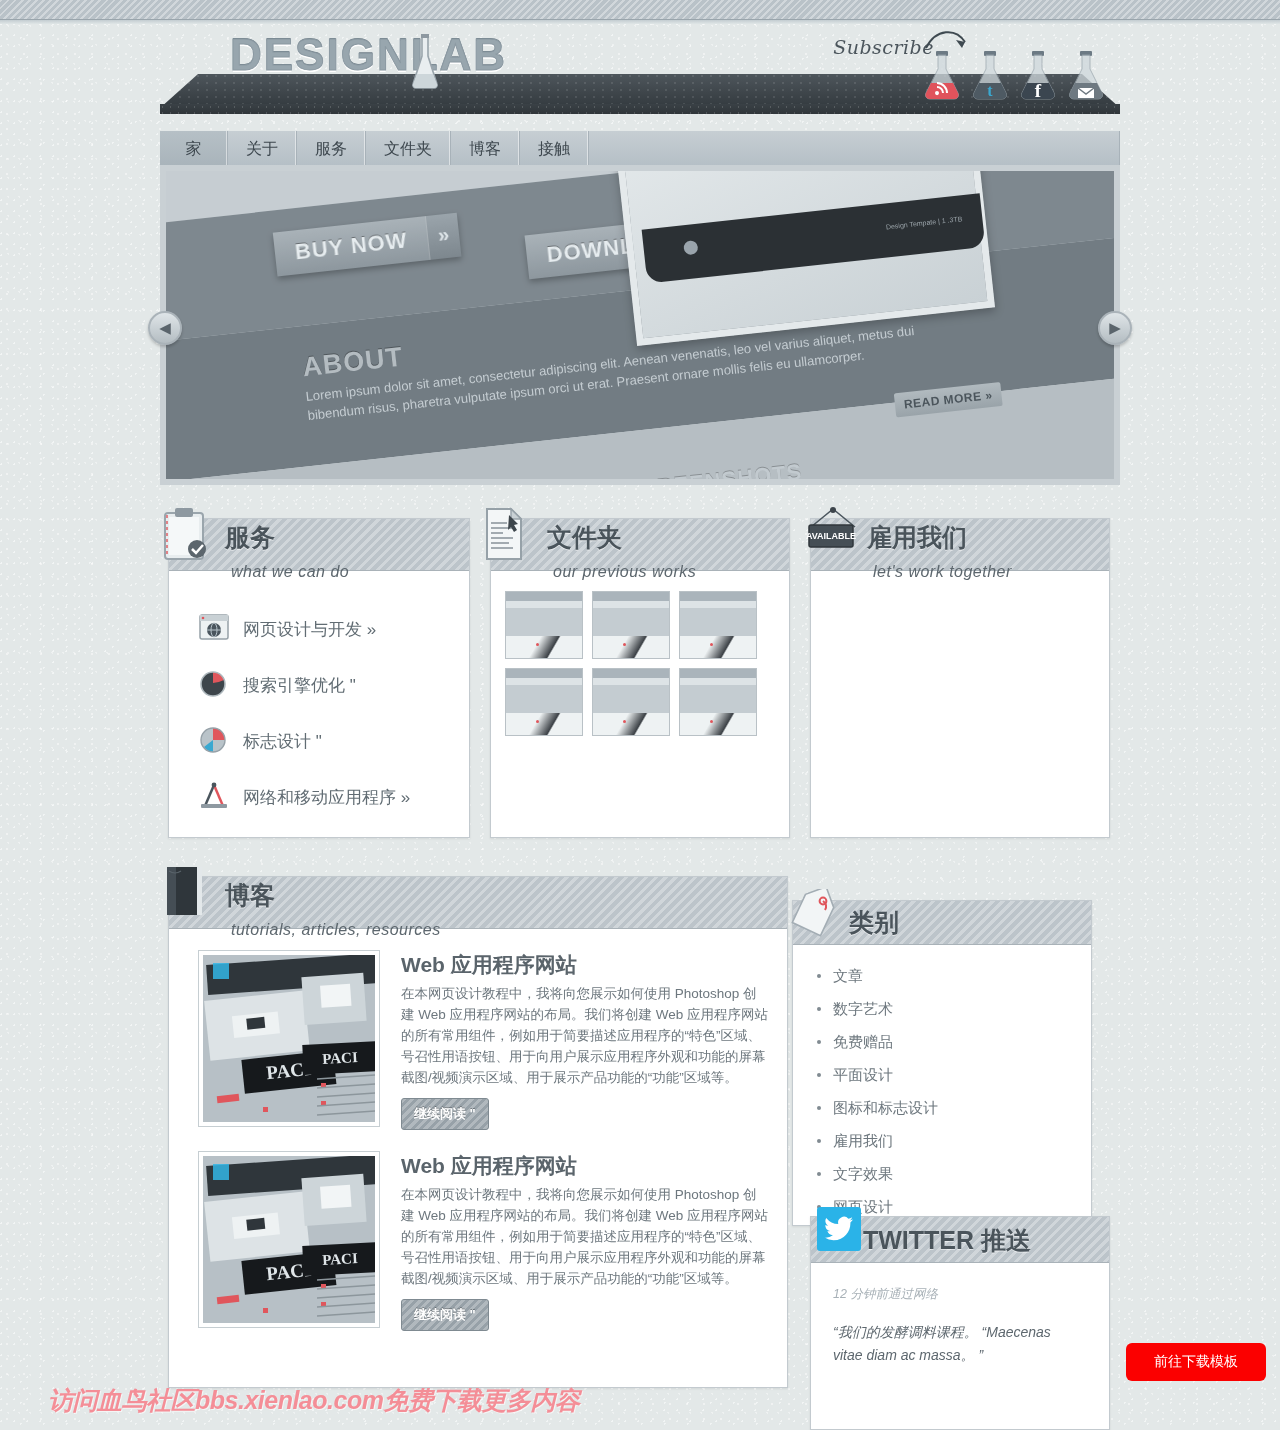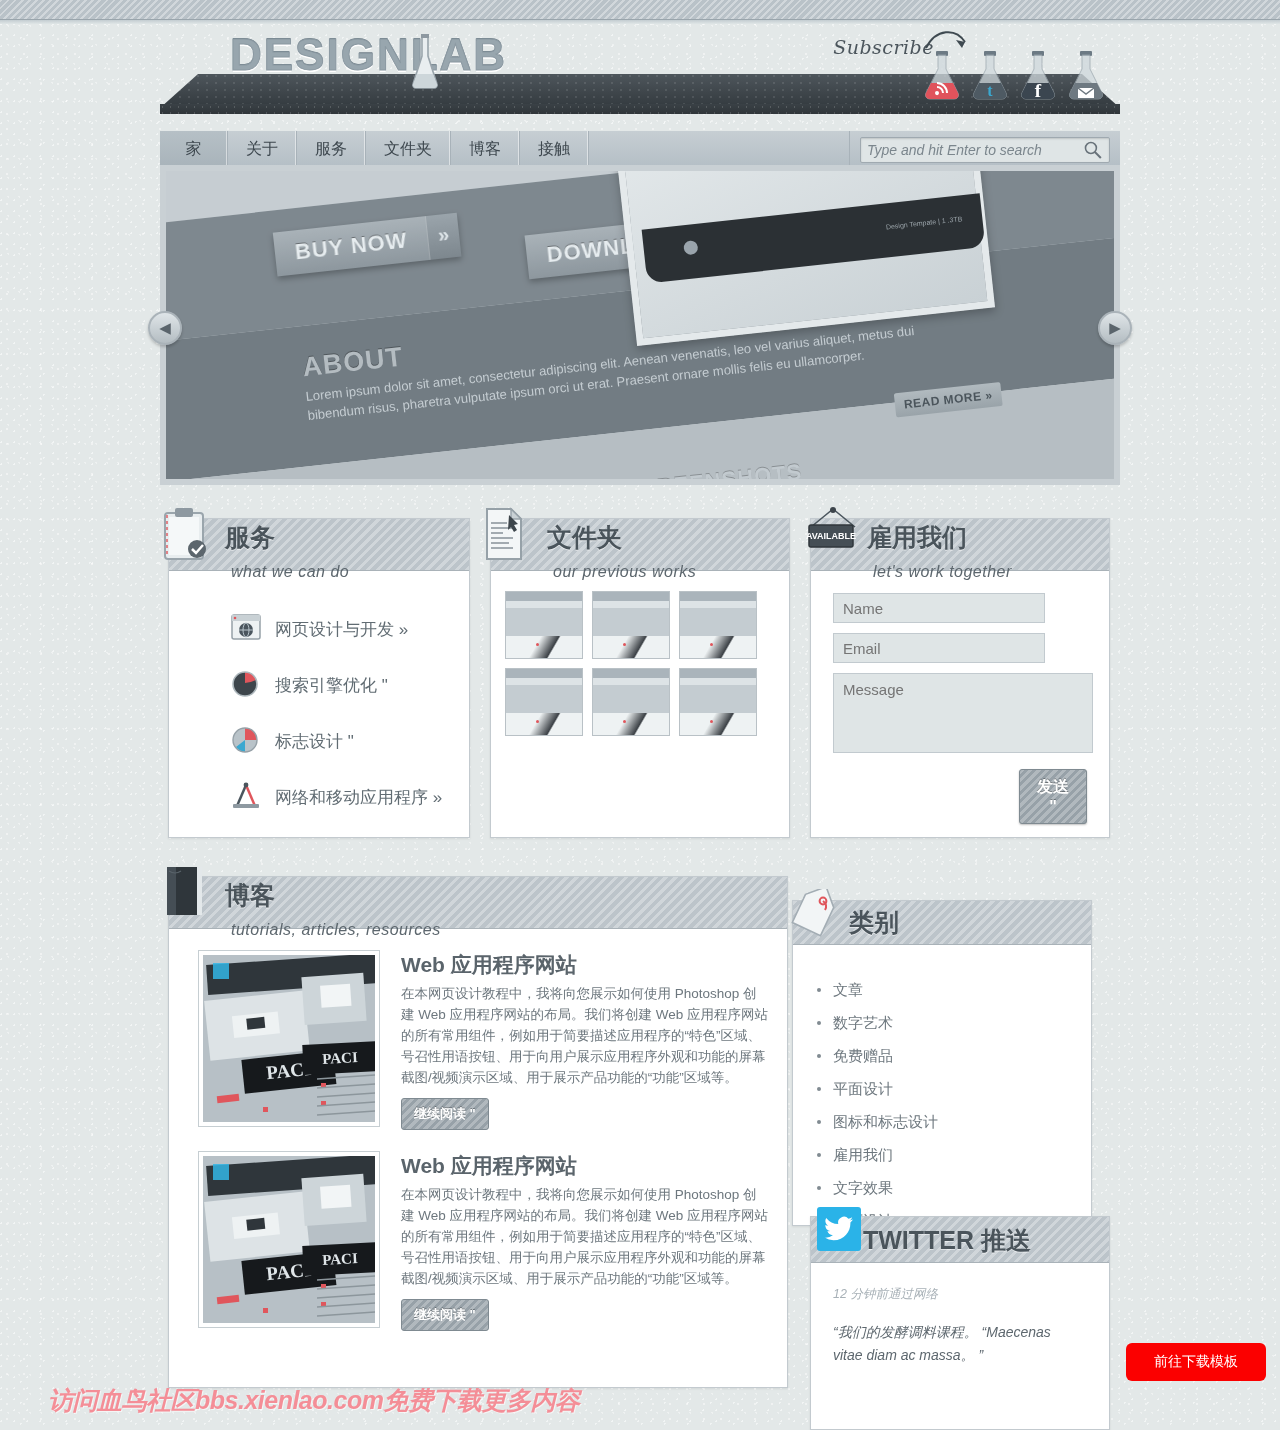--- a/index.html
+++ b/index.html
@@ -205,21 +205,21 @@
   }
   .box-sub {
     position:absolute; left: 62px; top: 44px;
     font-family: Liberation Sans, sans-serif;
     font-style: italic; font-size: 16px; color: #5d676e; letter-spacing: .5px;
   }
   .box-icon { position:absolute; left: -8px; top: -14px; }
 
   
   .srv-list { padding: 30px 0 0 30px; }
-  .srv-item { display:flex; align-items:center; height: 56px; cursor:pointer;margin-left:32px; }
+  .srv-item { display:flex; align-items:center; height: 56px; cursor:pointer; }
   .srv-ico { width: 30px; height: 30px; margin-right: 14px; position:relative; }
   .srv-lbl { font-size: 17px; color:#616c73; }
 
   
   .pf-grid { padding: 20px 0 0 14px; display:flex; flex-wrap:wrap; gap: 9px; }
   .pf-thumb {
     width: 78px; height: 68px; border: 1px solid #b9c1c6; background:#eef2f3;
     overflow:hidden; position:relative; cursor:pointer;
   }
   .pf-thumb .t1 { position:absolute;left:0;top:0;width:100%;height:9px;background:#aab4bb;}
@@ -266,21 +266,21 @@
     display:inline-block; margin-top: 10px;
     background-color:#97a1a8;
     background-image: repeating-linear-gradient(135deg,
       rgba(255,255,255,.25) 0 3px, rgba(0,0,0,0) 3px 6px);
     border:1px solid #7f8a91; border-radius: 3px;
     color:#fff; font-size: 13px; font-weight:bold; padding: 6px 12px;
     cursor:pointer; text-shadow: 0 -1px 0 rgba(0,0,0,.3);
   }
 
   
-  .cats { padding: 36px 0 0 40px; list-style: none; }
+  .cats { padding: 22px 0 0 40px; list-style: none; }
   .cats li { font-size: 15px; color:#6d777e; margin-bottom: 14px; position:relative; cursor:pointer; }
   .cats li:before {
     content:""; position:absolute; left:-16px; top: 7px;
     width:4px; height:4px; border-radius:50%; background:#818b92;
   }
 
   
   .tw-head {
     height: 46px;
     background-color: #bcc4ca;
@@ -383,29 +383,20 @@
 </div>
 
 <div class="navbar">
   <div class="navitem active">家</div>
   <div class="navitem">关于</div>
   <div class="navitem">服务</div>
   <div class="navitem">文件夹</div>
   <div class="navitem">博客</div>
   <div class="navitem">接触</div>
   <div class="navspacer"></div>
-  <div class="searchwrap">
-    <div class="searchbox">
-      <input type="text" placeholder="Type and hit Enter to search" style="">
-      <svg width="20" height="20" viewBox="0 0 20 20">
-        <circle cx="8" cy="8" r="5.5" stroke="#68727a" stroke-width="1.6" fill="none"></circle>
-        <line x1="12" y1="12" x2="18" y2="18" stroke="#68727a" stroke-width="2"></line>
-      </svg>
-    </div>
-  </div>
 </div>
 
 <div class="slider">
   <div class="slider-inner">
     <div class="tilt">
       <div class="tilt-band1"></div>
       <div class="tilt-band2"></div>
       <div class="tilt-band3"></div>
       <div class="tilt-band4"></div>
 
@@ -567,26 +558,20 @@
 <div class="box" style="left:810px; top:518px; width:300px; height:320px;">
   <div class="box-head">
     <svg class="box-icon" width="60" height="60" viewBox="0 0 60 60">
       <path d="M30 4 L8 22 M30 4 L52 22" stroke="#4a555d" stroke-width="1.6" fill="none"></path>
       <circle cx="30" cy="5" r="3" fill="#3d454b"></circle>
       <rect x="6" y="20" width="44" height="22" rx="2" fill="#454e55" stroke="#2f363b" stroke-width="1.5"></rect>
       <text x="28" y="34" font-size="9" font-weight="bold" fill="#fff" text-anchor="middle" font-family="Liberation Sans,sans-serif">AVAILABLE</text>
     </svg>
     <div class="box-title">雇用我们</div>
     <div class="box-sub">let's work together</div>
-  </div>
-  <div class="form">
-    <input class="fld" type="text" placeholder="Name" style="">
-    <input class="fld" type="text" placeholder="Email" style="">
-    <textarea class="fld msg" placeholder="Message" style=""></textarea>
-    <button class="sendbtn">发送 "</button>
   </div>
 </div>
 
 <div class="box" style="left:168px; top:876px; width:620px; height:512px;">
   <div class="box-head">
     <svg class="box-icon" width="48" height="56" viewBox="0 0 48 56">
       <rect x="6" y="4" width="34" height="48" rx="2" fill="#2f363b"></rect>
       <rect x="6" y="4" width="9" height="48" fill="#454e55"></rect>
       <rect x="36" y="4" width="5" height="48" fill="#e3e8ea"></rect>
       <path d="M8 8 q6 4 12 0" stroke="#5a646b" stroke-width="1.2" fill="none"></path>

